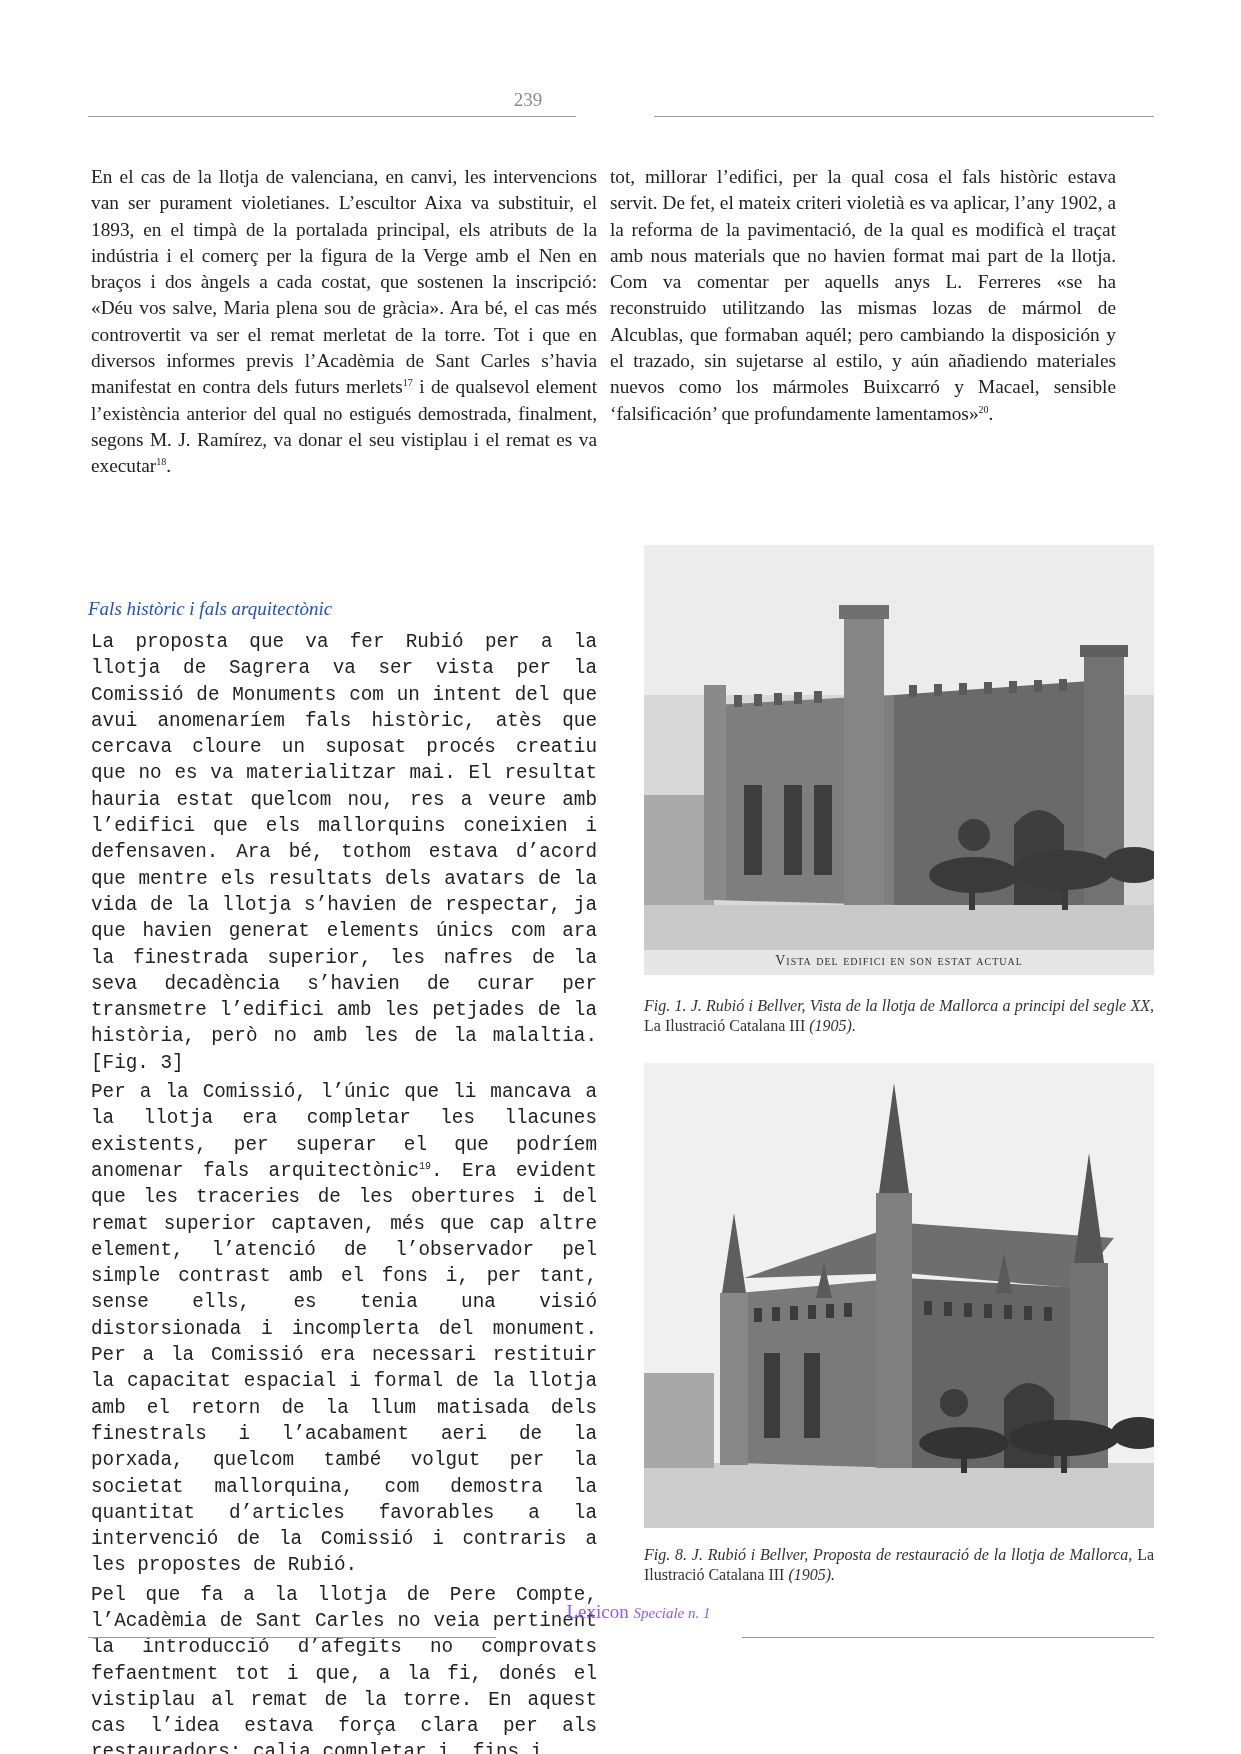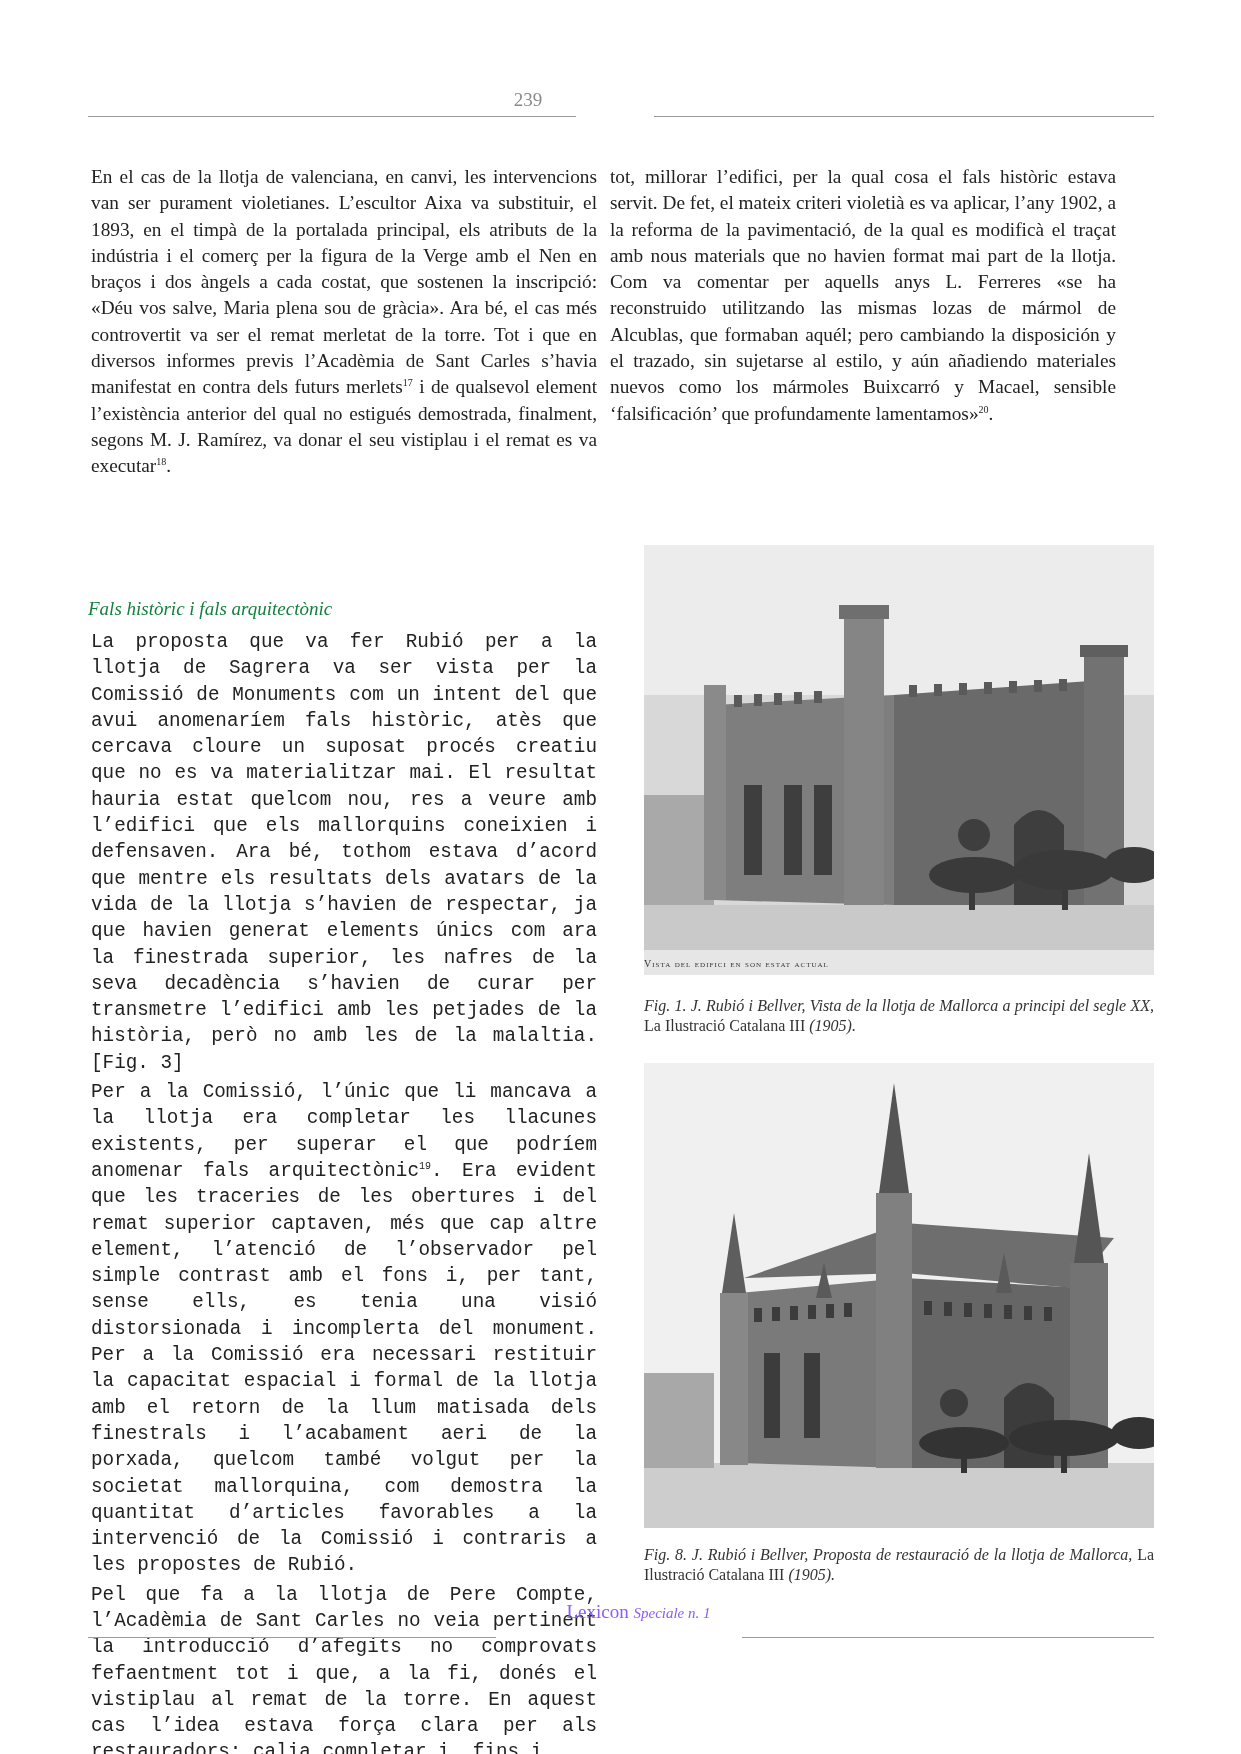--- a/index.html
+++ b/index.html
@@ -9,25 +9,25 @@
   .pagenum { position:absolute; top:89px; left:0; width:1056px; text-align:center;
              font-family:"Liberation Serif",serif; font-size:19px; color:#8a8a8a; }
   .footer { position:absolute; top:1601px; left:18px; width:1241px; text-align:center;
             font-family:"Liberation Serif",serif; font-size:19px; color:#8b5cf6; }
   .footer .sub { font-style:italic; font-size:15px; }
   .col { position:absolute; font-family:"Liberation Serif",serif; font-size:19.3px;
          line-height:26.3px; text-align:justify; hyphens:manual; }
   .col p { margin:3px; }
   .col sup { font-size:10px; line-height:0; vertical-align:super; }
   .heading { position:absolute; left:88px; top:598px; font-style:italic;
-             font-family:"Liberation Serif",serif; font-size:19px; color:#15803d; }
+             font-family:"Liberation Serif",serif; font-size:19px; color:#1d4ed8; }
   .figure { position:absolute; background:#cfcfcf; overflow:hidden; }
   .figure svg { display:block; }
-  .fig-inner-caption { position:absolute; bottom:6px; left:0; width:100%; 
-             font-family:"Liberation Serif",serif; font-size:10px; letter-spacing:1px; color:#333;
+  .fig-inner-caption { position:absolute; bottom:6px; left:0; width:100%; text-align:center;
+             font-family:"Liberation Serif",serif; font-size:14px; letter-spacing:1px; color:#333;
              font-variant:small-caps; }
   .caption { position:absolute; font-family:"Liberation Serif",serif; font-size:16px;
              line-height:20px; color:#333; text-align:justify; }
   .caption i { font-style:italic;margin-top:40px; }
 </style>
 </head>
 <body>
 
 <div class="rule" style="left:88px; top:116px; width:488px;"></div>
 <div class="rule" style="left:654px; top:116px; width:500px;"></div>

